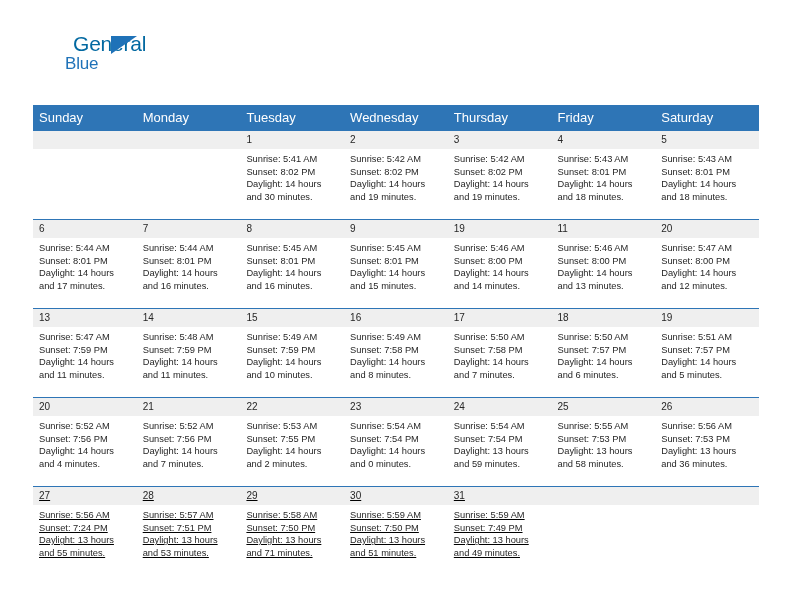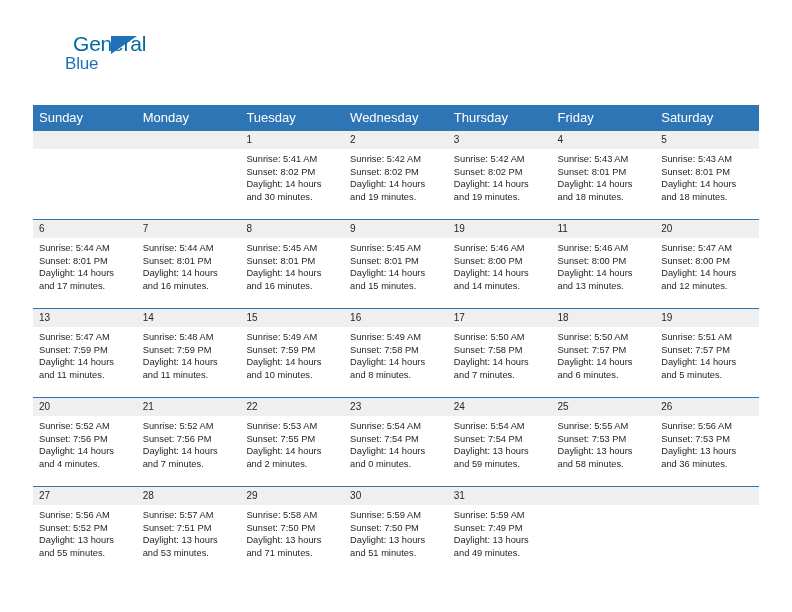--- a/index.html
+++ b/index.html
@@ -107,20 +107,21 @@
   }
   .calendar td {
     vertical-align: top;
     padding: 0;
     border-top: 1px solid #2e75b6;
     height: 88px;
     background: #ffffff;
   }
   .calendar tr.week:last-child td {
     border-bottom: none;
+    text-decoration: underline;
   }
   .daynum {
     background: #efefef;
     font-size: 10px;
     color: #262626;
     padding: 3px 0 3px 6px;
     line-height: 12px;
     height: 12px;
   }
   .daynum.empty {
@@ -388,21 +389,21 @@
               <div>Sunset: 7:53 PM</div>
               <div class="wrap">Daylight: 13 hours and 36 minutes.</div>
             </div>
           </td>
         </tr>
         <tr class="week">
           <td>
             <div class="daynum">27</div>
             <div class="cellbody">
               <div>Sunrise: 5:56 AM</div>
-              <div>Sunset: 5:52 PM</div>
+              <div>Sunset: 7:24 PM</div>
               <div class="wrap">Daylight: 13 hours and 55 minutes.</div>
             </div>
           </td>
           <td>
             <div class="daynum">28</div>
             <div class="cellbody">
               <div>Sunrise: 5:57 AM</div>
               <div>Sunset: 7:51 PM</div>
               <div class="wrap">Daylight: 13 hours and 53 minutes.</div>
             </div>

